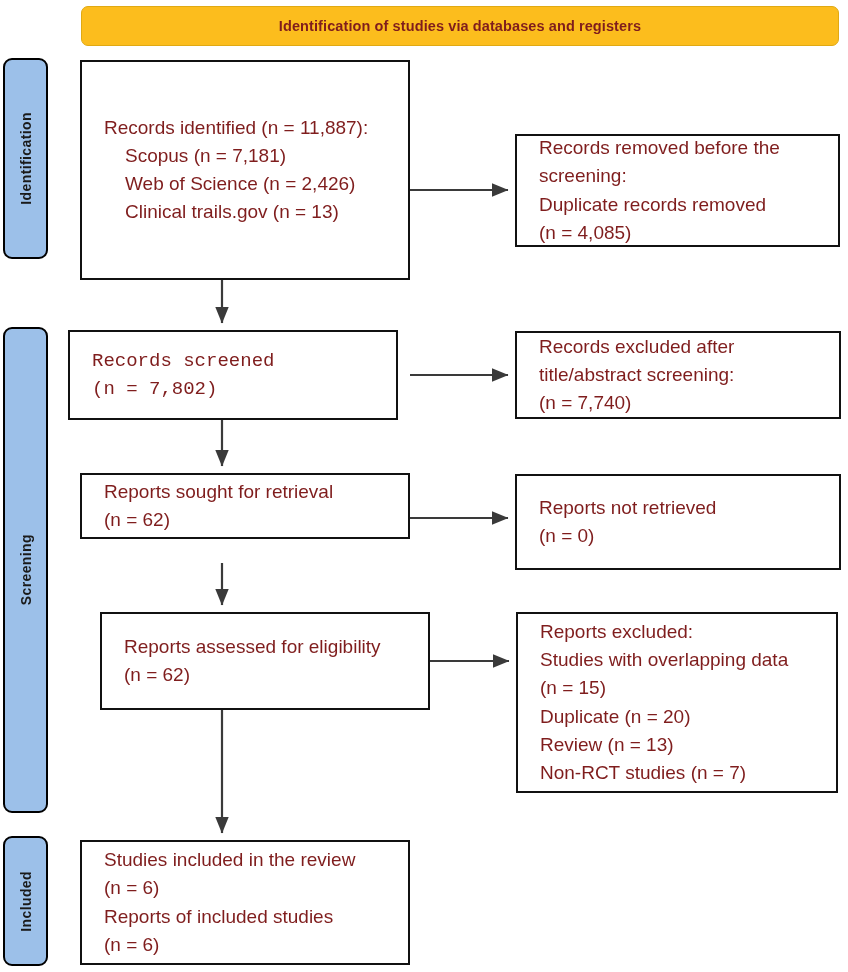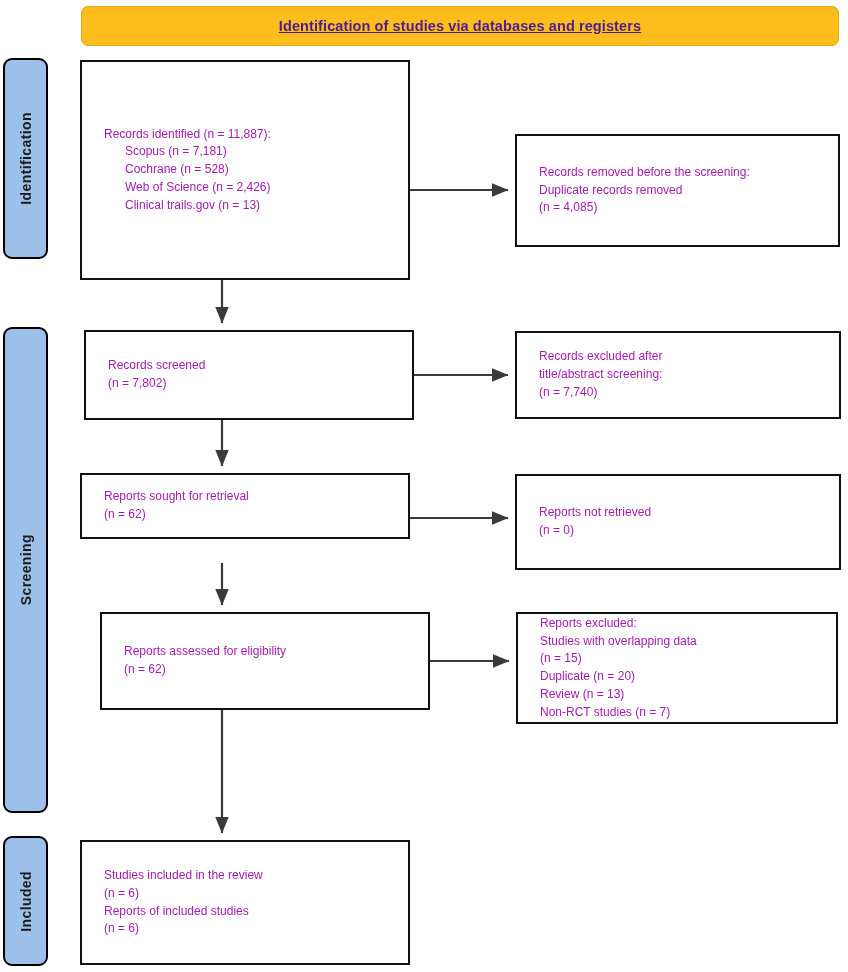--- a/index.html
+++ b/index.html
@@ -24,24 +24,23 @@
     width:758px; height:40px;
     background:#FCBD1D;
     border:1.5px solid #E0A913;
     border-radius:7px;
     display:flex; align-items:center; justify-content:center;
     box-sizing:border-box;
   }
   .banner-text{
     font-size:14.5px;
     font-weight:bold;
-    color:#4c1d95;
+    color:#7f1d1d;
     letter-spacing:0.1px;
     line-height:1;
-    text-decoration:underline;
   }
 
   
   .stagebar{
     position:absolute;
     left:3px;
     width:45px;
     background:#9CC0E9;
     border:2.5px solid #000000;
     border-radius:9px;
@@ -69,37 +68,37 @@
     box-sizing:border-box;
     display:flex;
     align-items:center;
   }
   .fbox .inner{
     padding:0 0 0 22px;
     width:100%;
     box-sizing:border-box;
   }
   .ftext{
-    font-size:12px;
+    font-size:19px;
     line-height:1.48;
-    color:#a21caf;
+    color:#7f1d1d;
     white-space:pre-wrap;
   }
   .ftext .ital{ }
   .indent{ padding-left:21px; display:block; }
 
   
   #box-identified   { left:80px;  top:60px;  width:330px; height:220px; }
   #box-removed      { left:515px; top:134px; width:325px; height:113px; }
-  #box-screened     { left:84px;  top:330px; width:330px; height:90px;  }
+  #box-screened     { left:68px;  top:330px; width:330px; height:90px;font-family:Liberation Mono, monospace;  }
   #box-excluded-ta  { left:515px; top:331px; width:326px; height:88px;  }
   #box-sought       { left:80px;  top:473px; width:330px; height:66px;  }
   #box-notretrieved { left:515px; top:474px; width:326px; height:96px;  }
   #box-eligibility  { left:80px;  top:612px; width:330px; height:98px;margin-left:20px;  }
-  #box-excluded     { left:516px; top:612px; width:322px; height:112px; }
+  #box-excluded     { left:516px; top:612px; width:322px; height:181px; }
   #box-included     { left:80px;  top:840px; width:330px; height:125px; }
 
   
   #box-identified .inner{ padding-top:0; }
 
   
   #wires{
     position:absolute;
     left:0; top:0;
     width:848px; height:972px;
@@ -146,21 +145,20 @@
 
     <line x1="410" y1="661" x2="509" y2="661" stroke="#3a3a3a" stroke-width="2.2" marker-end="url(#arrowhead)"></line>
 
     <line x1="222" y1="710" x2="222" y2="833" stroke="#3a3a3a" stroke-width="2.2" marker-end="url(#arrowhead)"></line>
   </svg>
 
   <div class="fbox" id="box-identified">
     <div class="inner">
       <div class="ftext">Records identified (n = 11,887):</div>
       <div class="ftext indent">Scopus (n = 7,181)</div>
-      <div class="ftext indent">Cochrane (n = 528)</div>
       <div class="ftext indent">Web of Science (n = 2,426)</div>
       <div class="ftext indent">Clinical trails.gov (n = 13)</div>
     </div>
   </div>
 
   <div class="fbox" id="box-removed">
     <div class="inner">
       <div class="ftext"><span>Records removed </span><span class="ital">before the screening:</span></div>
       <div class="ftext">Duplicate records removed</div>
       <div class="ftext">(n = 4,085)</div>

